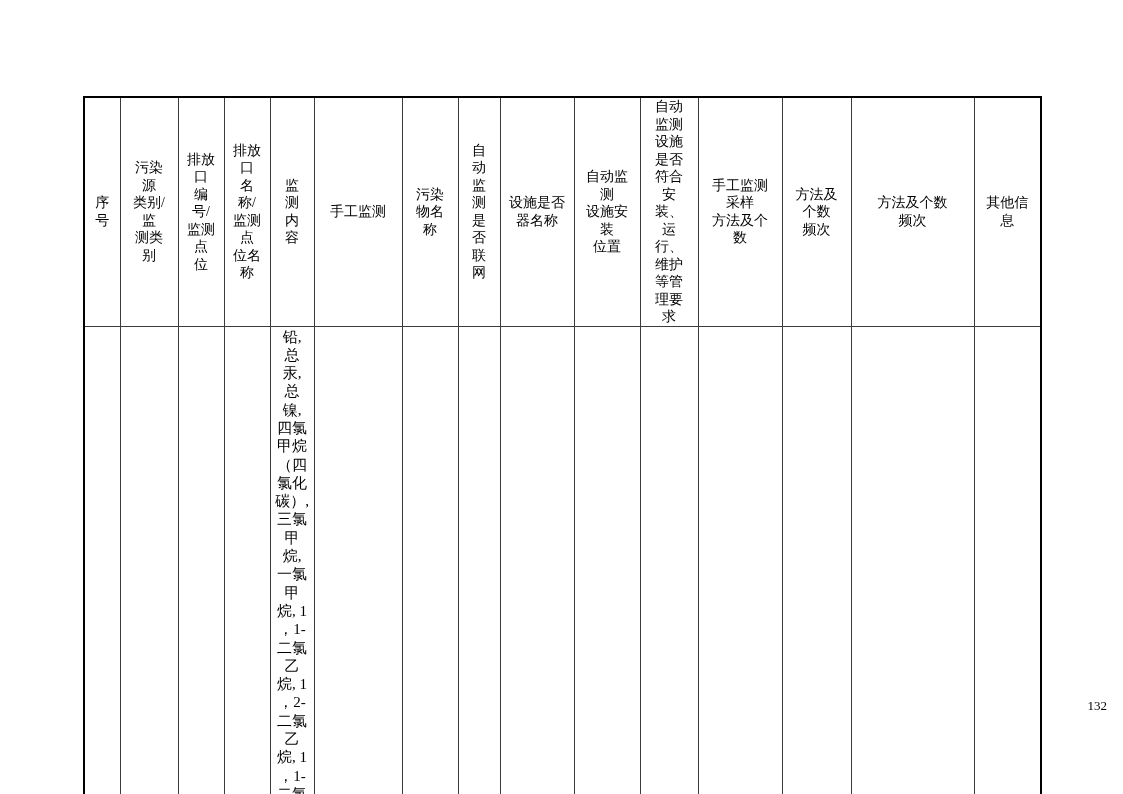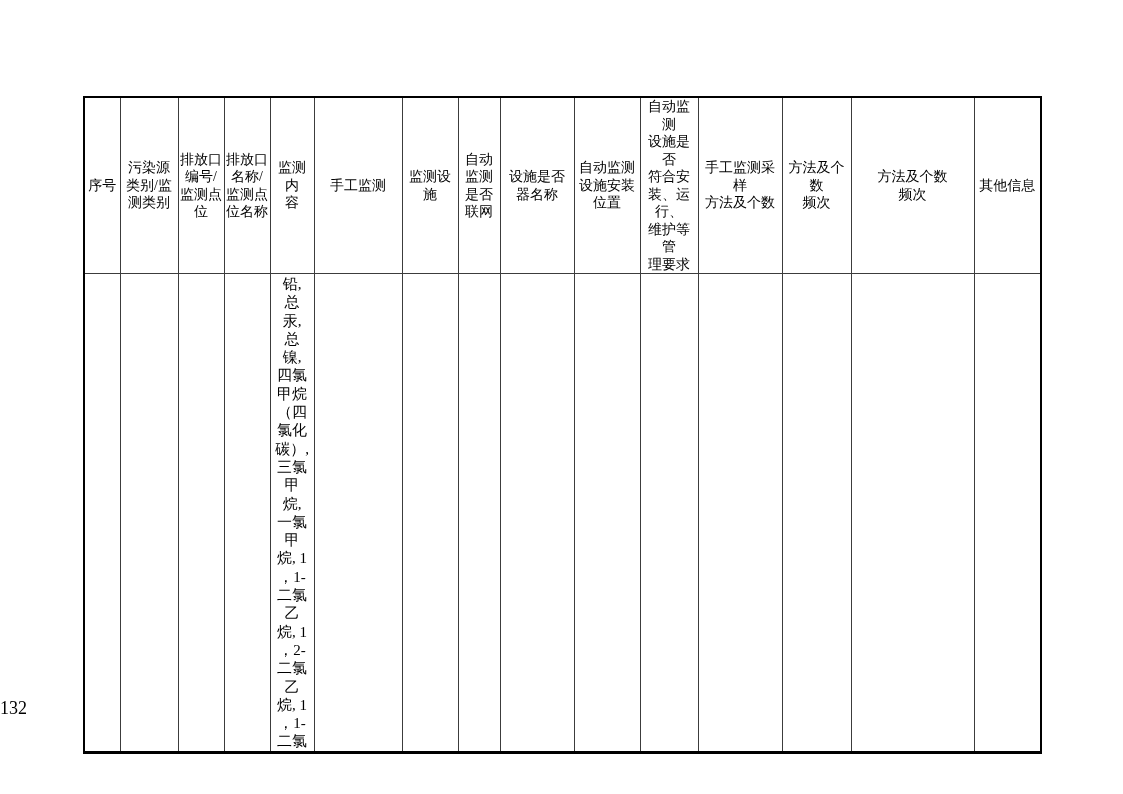--- a/index.html
+++ b/index.html
@@ -30,36 +30,36 @@
     overflow: hidden;
   }
   table.report-table thead tr { height: 109px; }
   table.report-table tbody tr { height: 478px; }
   table.report-table th {
     font-weight: normal;
     font-size: 14px;
     line-height: 17.5px;
     vertical-align: middle;
     white-space: pre-line;
-    padding: 0 1px;
+    padding: 0 8px;
   }
   table.report-table td {
     vertical-align: top;
     font-size: 15px;
     line-height: 18.3px;
     white-space: pre-line;
     padding-top: 1px;
   }
   .page-number {
     position: absolute;
     left: 0;
     right: 16px;
     top: 698px;
-    text-align: left;
-    font-size: 18px;
+    text-align: right;
+    font-size: 13px;
     color: #000000;
   }
 </style>
 </head>
 <body>
 
 <div class="page">
   <table class="report-table">
     <colgroup>
       <col style="width:36px">
@@ -88,21 +88,21 @@
 编号/
 监测点
 位</th>
         <th>排放口
 名称/
 监测点
 位名称</th>
         <th>监测内
 容</th>
         <th>手工监测</th>
-        <th>监测设施</th>
+        <th>污染物名称</th>
         <th>自动
 监测
 是否
 联网</th>
         <th>设施是否
 器名称</th>
         <th>自动监测
 设施安装
 位置</th>
         <th>自动监测

